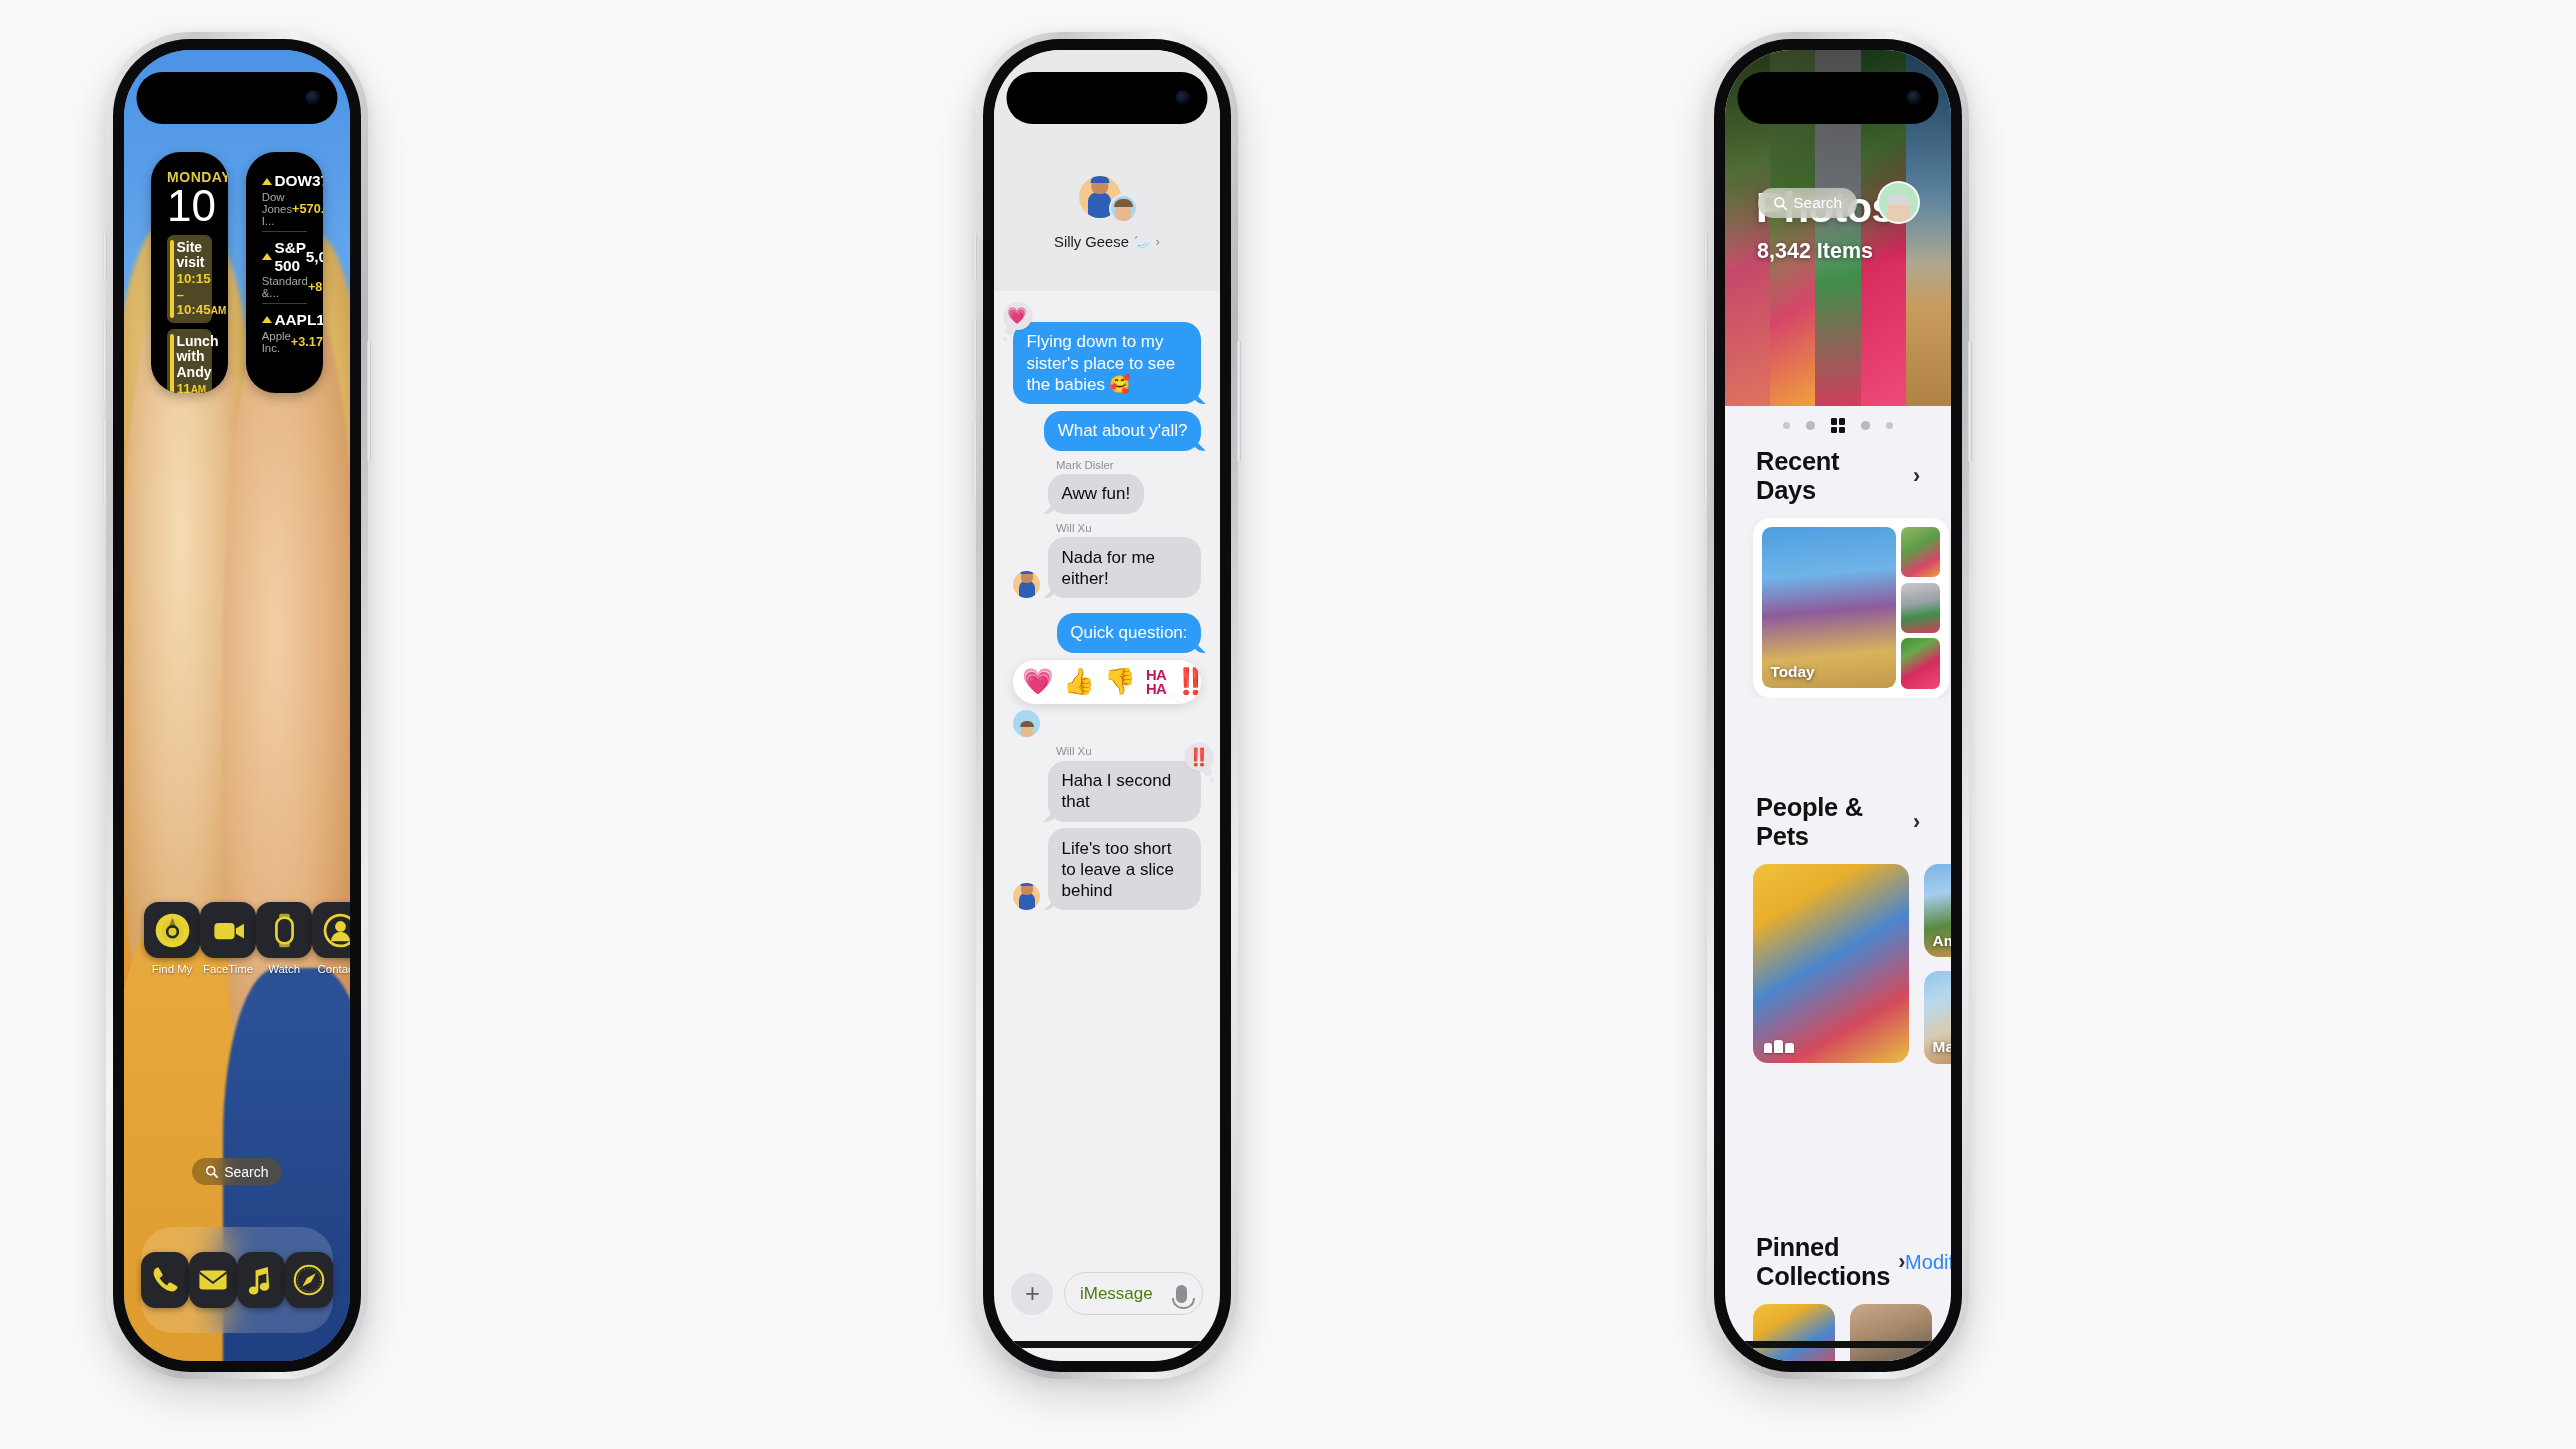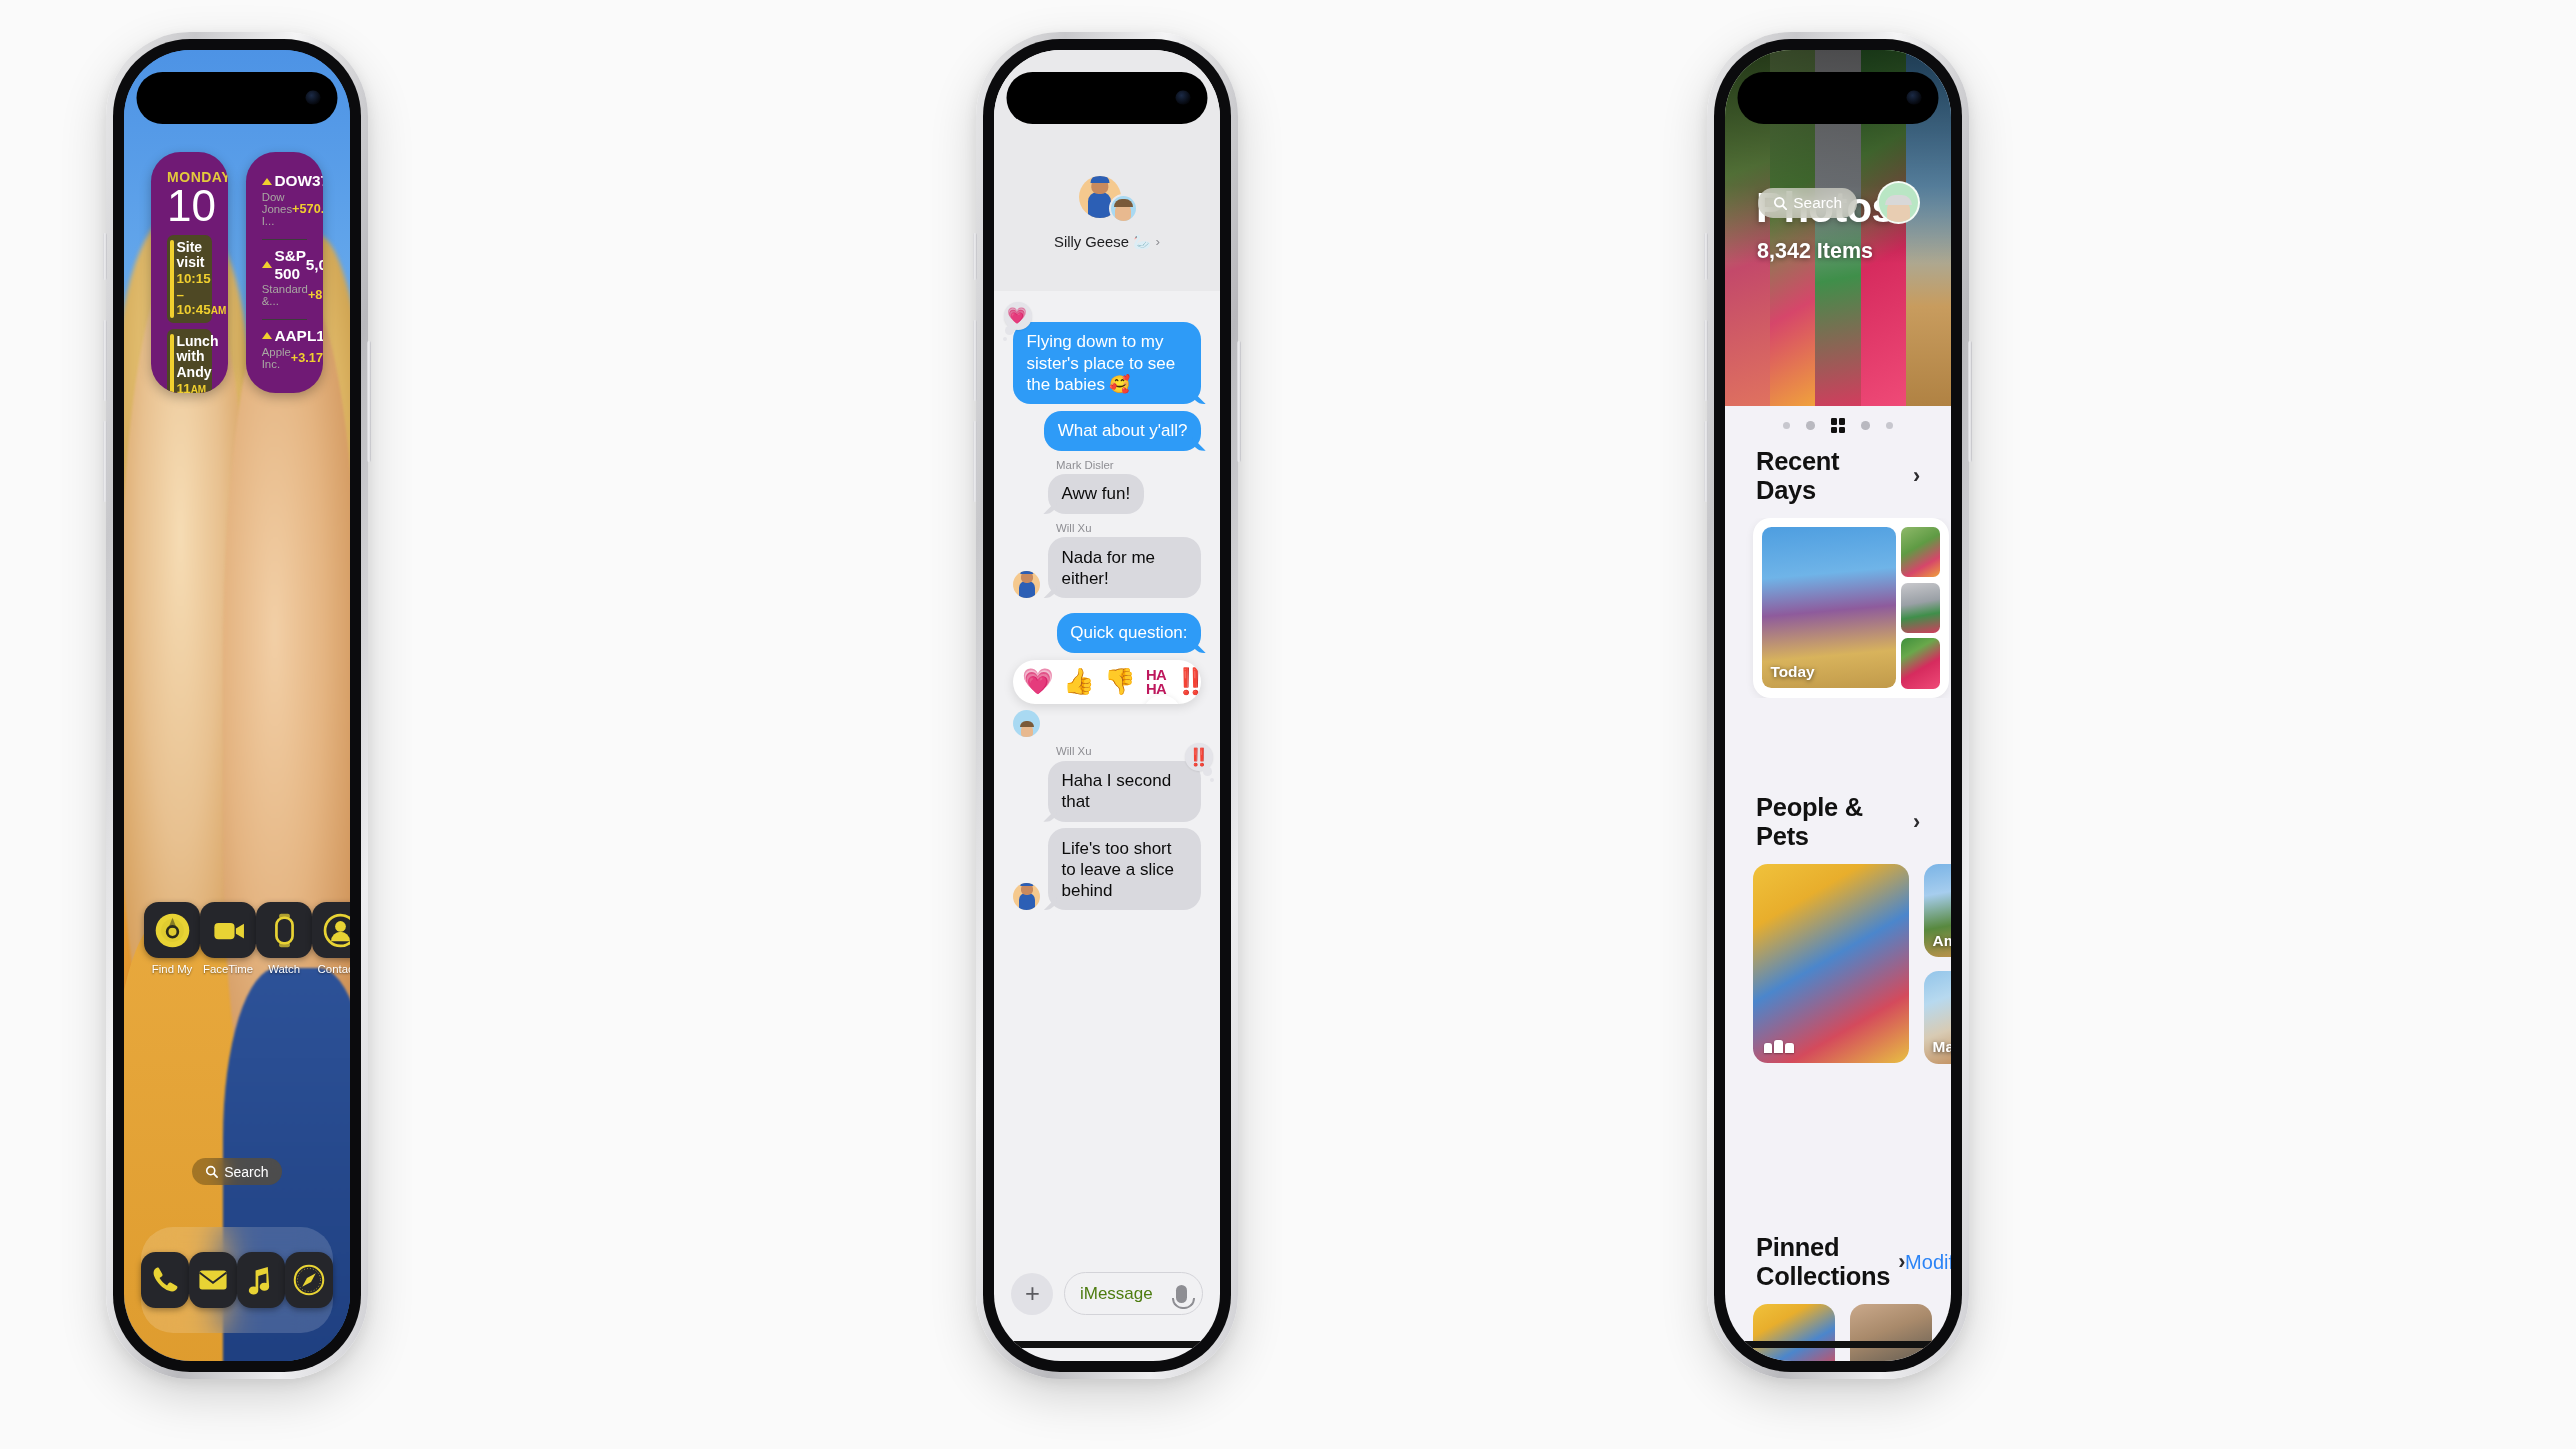--- a/index.html
+++ b/index.html
@@ -127,41 +127,41 @@
     background:linear-gradient(#2d5298,#1c3c7c);
     filter:blur(1.3px);
   }
 
   .widgets{
     position:absolute;top:102px;left:27px;right:27px;
     display:flex;gap:17.4px;z-index:10;
   }
   .widget{
     flex:1;height:241px;border-radius:29.5px;
-    background:#701a75;
+    background:#000000;
     box-shadow:0 4px 12px rgba(0,0,0,.28);
     padding:17.4px 16px;
     overflow:hidden;position:relative;
   }
   .cal-day{ color:#e4c93c;font-size:14px;font-weight:700;letter-spacing:0.5px; }
   .cal-num{ color:#fff;font-size:44px;font-weight:400;line-height:.98;margin:-1.3px 0 8px; }
   .cal-ev{
     background:#4e4824;border-radius:6.7px;padding:4.7px 6px 5.4px 9.4px;margin-bottom:6px;
     position:relative;
   }
   .cal-ev::before{
     content:"";position:absolute;left:3.4px;top:4.7px;bottom:4.7px;width:3.4px;
     border-radius:2px;background:#f0cf2f;
   }
   .cal-ev-t{ color:#fff;font-size:14px;font-weight:700;line-height:1.1; }
   .cal-ev-s{ color:#f0cf2f;font-size:13.4px;font-weight:700;line-height:1.15;margin-top:0.7px; }
   .cal-ev-s small{ font-size:10px; }
 
   .stk-row{ padding:2.7px 0 4px; }
-  .stk-row + .stk-row{ border-top:0.7px solid #3d3d3a;padding-top:6.7px;margin-top:8px; }
+  .stk-row + .stk-row{ border-top:0.7px solid #3d3d3a;padding-top:6.7px; }
   .stk-l1{ display:flex;justify-content:space-between;align-items:center; }
   .stk-sym{ color:#fff;font-size:15.4px;font-weight:700;display:flex;align-items:center;gap:2.7px; }
   .tri{ width:0;height:0;border-left:5.4px solid transparent;border-right:5.4px solid transparent;border-bottom:7.4px solid #f0cf2f; }
   .stk-price{ color:#fff;font-size:15.4px;font-weight:700; }
   .stk-l2{ display:flex;justify-content:space-between;align-items:center;margin-top:0.7px; }
   .stk-name{ color:#a8a8a2;font-size:11.4px; }
   .stk-chg{ color:#f0cf2f;font-size:12.7px;font-weight:700; }
 
   .apps{
     position:absolute;top:852px;left:20px;right:20px;

